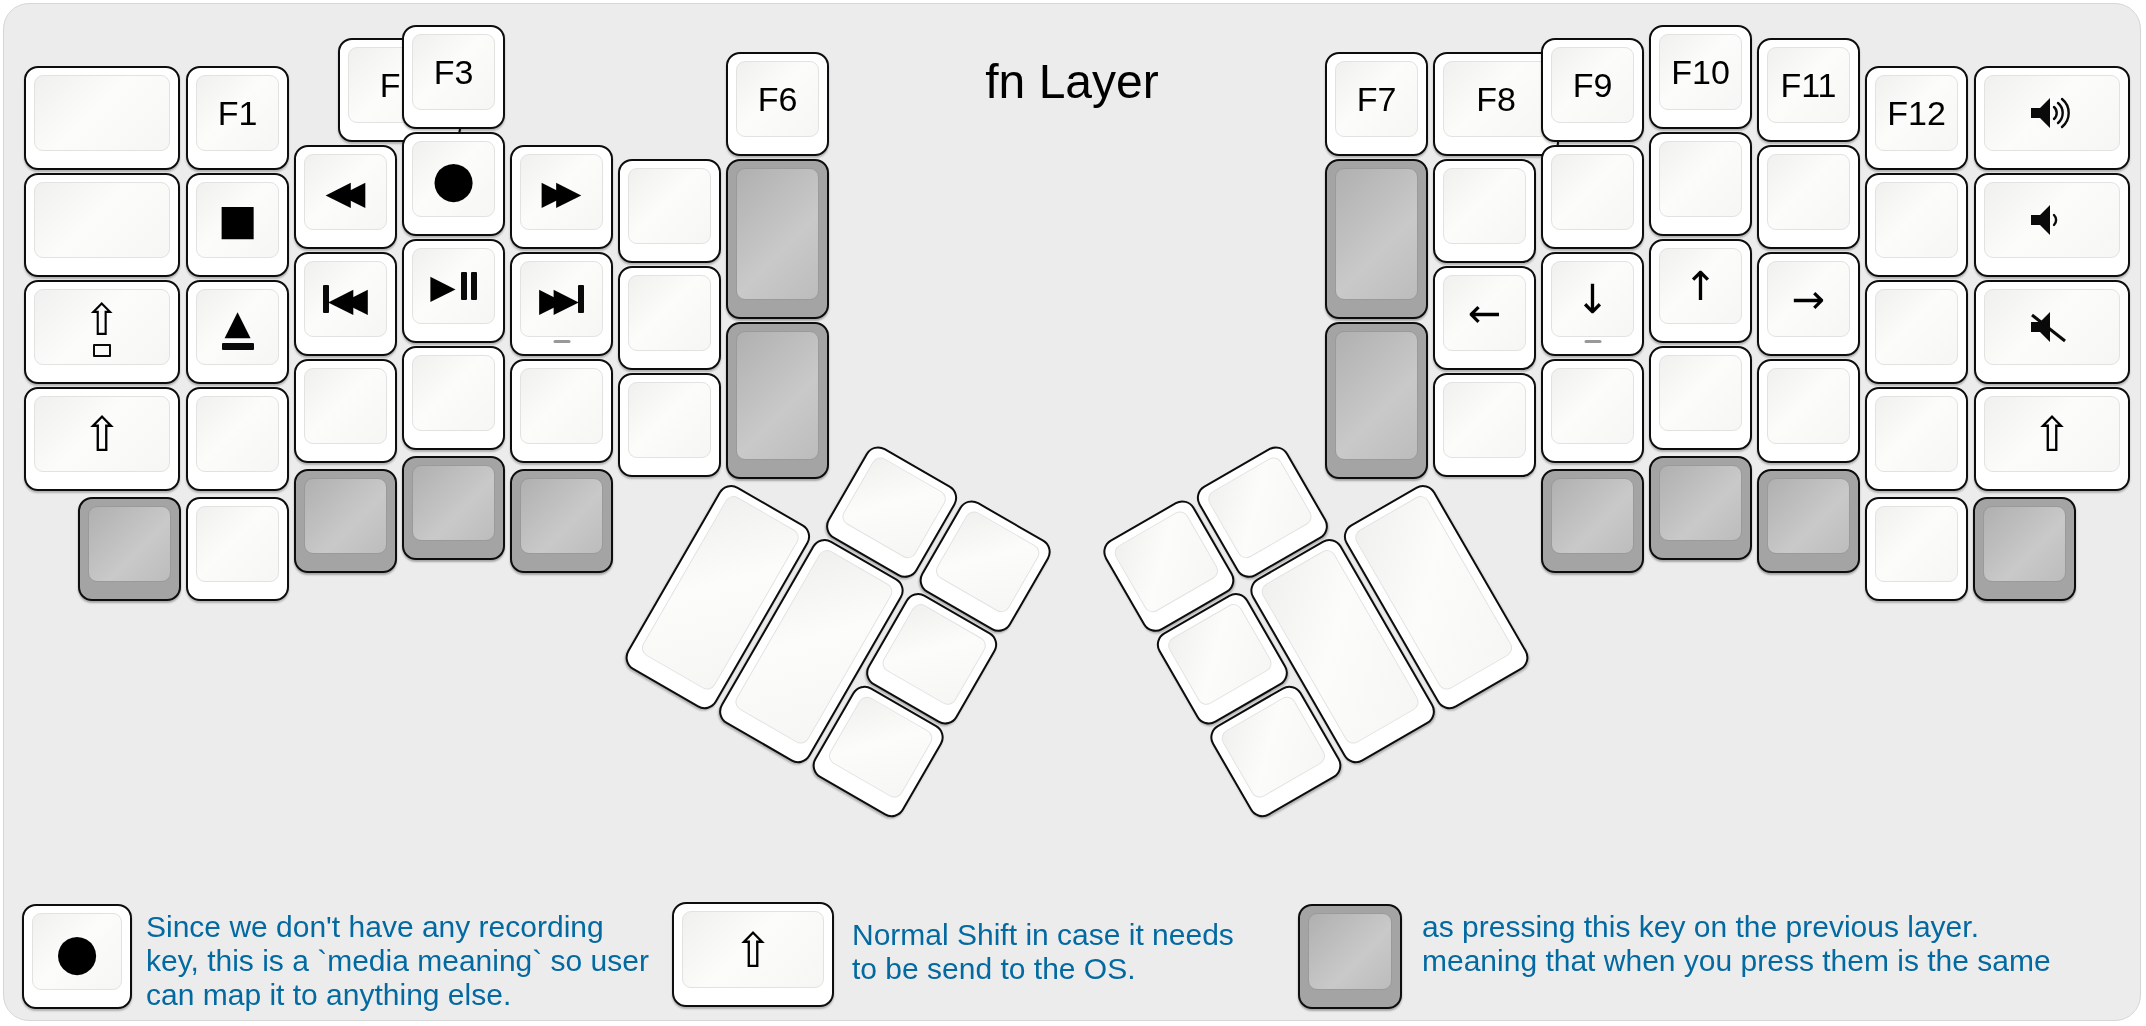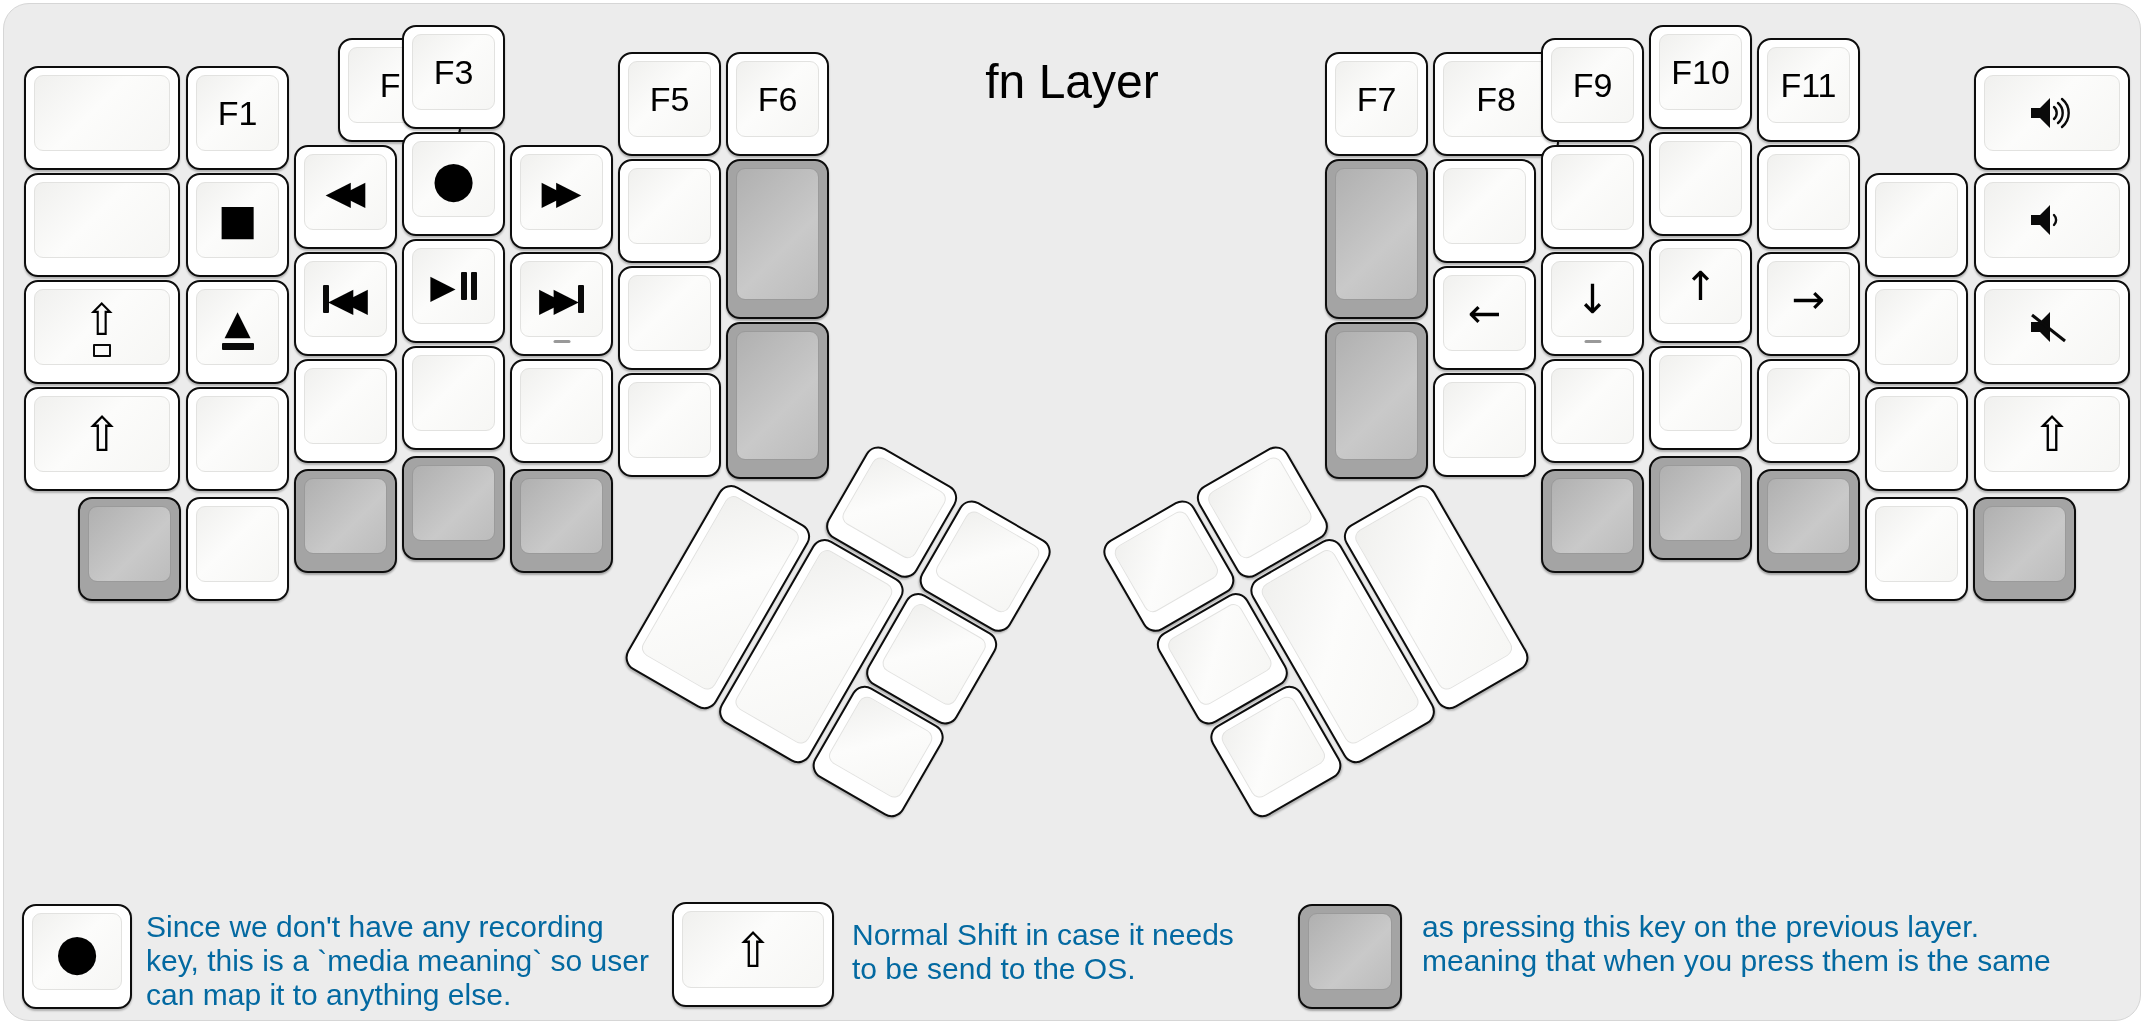--- a/index.html
+++ b/index.html
@@ -179,25 +179,20 @@
           </span>
         </div>
         <div class="homing"></div>
       </div>
       <div class="key white" style="left: 506px; top: 355px; width: 103px; height: 104px;">
         <div class="keytop"></div>
       </div>
       <div class="key gray" style="left: 506px; top: 465px; width: 103px; height: 104px;">
         <div class="keytop"></div>
       </div>
-      <div class="key white" style="left: 614px; top: 48px; width: 103px; height: 104px;">
-        <div class="keytop">
-          <span class="klabel">F5</span>
-        </div>
-      </div>
       <div class="key white" style="left: 614px; top: 155px; width: 103px; height: 104px;">
         <div class="keytop"></div>
       </div>
       <div class="key white" style="left: 614px; top: 262px; width: 103px; height: 104px;">
         <div class="keytop"></div>
       </div>
       <div class="key white" style="left: 614px; top: 369px; width: 103px; height: 104px;">
         <div class="keytop"></div>
       </div>
       <div class="key white" style="left: 722px; top: 48px; width: 103px; height: 104px;">
@@ -291,20 +286,25 @@
       <div class="key white" style="left: 1753px; top: 248px; width: 103px; height: 104px;">
         <div class="keytop">
           <span class="uni" style="font-size: 40px;">→</span>
         </div>
       </div>
       <div class="key white" style="left: 1753px; top: 355px; width: 103px; height: 104px;">
         <div class="keytop"></div>
       </div>
       <div class="key gray" style="left: 1753px; top: 465px; width: 103px; height: 104px;">
         <div class="keytop"></div>
+      </div>
+      <div class="key white" style="left: 1861px; top: 62px; width: 103px; height: 104px;">
+        <div class="keytop">
+          <span class="klabel">F12</span>
+        </div>
       </div>
       <div class="key white" style="left: 1861px; top: 169px; width: 103px; height: 104px;">
         <div class="keytop"></div>
       </div>
       <div class="key white" style="left: 1861px; top: 276px; width: 103px; height: 104px;">
         <div class="keytop"></div>
       </div>
       <div class="key white" style="left: 1861px; top: 383px; width: 103px; height: 104px;">
         <div class="keytop"></div>
       </div>

